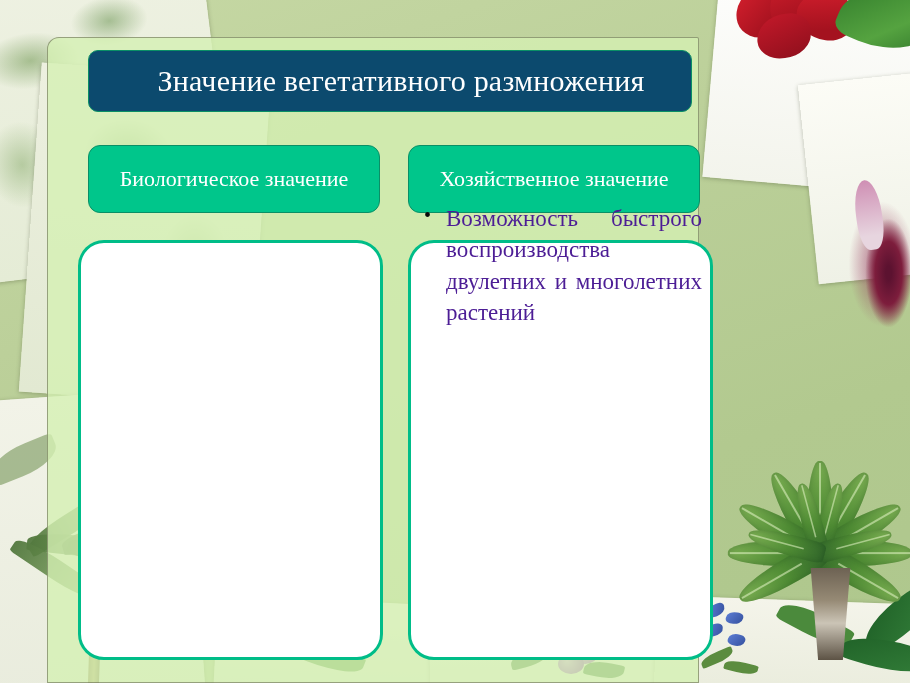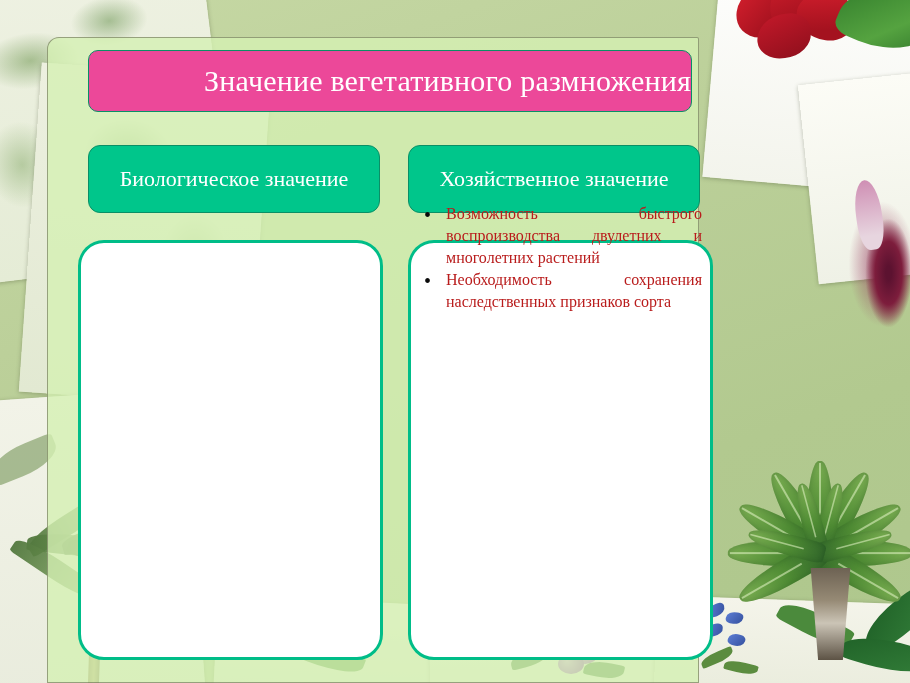--- a/index.html
+++ b/index.html
@@ -207,27 +207,27 @@
     border-top-left-radius: 12px;
     border-top-right-radius: 2px;
     box-sizing: border-box;
   }
 
   
   #title-box {
     position: absolute;
     left: 88px; top: 50px;
     width: 604px; height: 62px;
-    background: #ec4899;
+    background: #0c4a6e;
     border: 1px solid #0a8f66;
     border-radius: 10px;
     box-sizing: border-box;
     display: flex;
     align-items: center;
-    justify-content: flex-end;
+    justify-content: center;
     padding-left: 22px;
   }
   #title-box .title-text {
     color: #ffffff;
     font-size: 30px;
     line-height: 1;
     letter-spacing: 0.2px;
     white-space: nowrap;
   }
 
@@ -261,23 +261,23 @@
     overflow: visible;
   }
   #box-left  { left: 78px;  top: 240px; width: 305px; height: 420px; }
   #box-right { left: 408px; top: 240px; width: 305px; height: 420px; }
 
   .bullets {
     position: absolute;
     margin: 0;
     padding: 0;
     list-style: none;
-    font-size: 16px;
+    font-size: 23px;
     line-height: 1.36;
-    color: #b91c1c;
+    color: #4c1d95;
     text-align: justify;
     text-justify: inter-word;
   }
   #bullets-left  { left: 92px;  top: 234px; width: 278px; }
   #bullets-right { left: 420px; top: 203px; width: 282px; }
 
   .bullets li {
     position: relative;
     padding-left: 26px;
     margin-bottom: 1px;
@@ -393,18 +393,15 @@
   <div class="content-box" id="box-left"></div>
   <div class="content-box" id="box-right"></div>
 
   <ul class="bullets" id="bullets-left">
   </ul>
 
   <ul class="bullets" id="bullets-right">
     <li>
         <span>Возможность быстрого воспроизводства двулетних и многолетних растений</span>
       </li>
-    <li>
-        <span>Необходимость сохранения наследственных признаков сорта</span>
-      </li>
   </ul>
 
 </div>
 
 </body></html>

